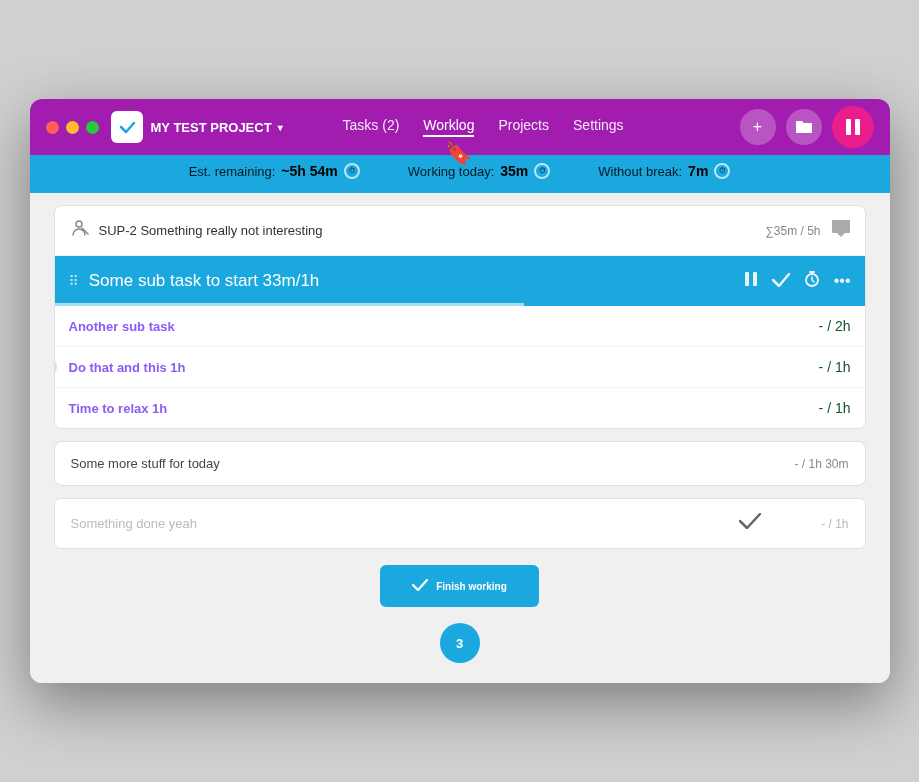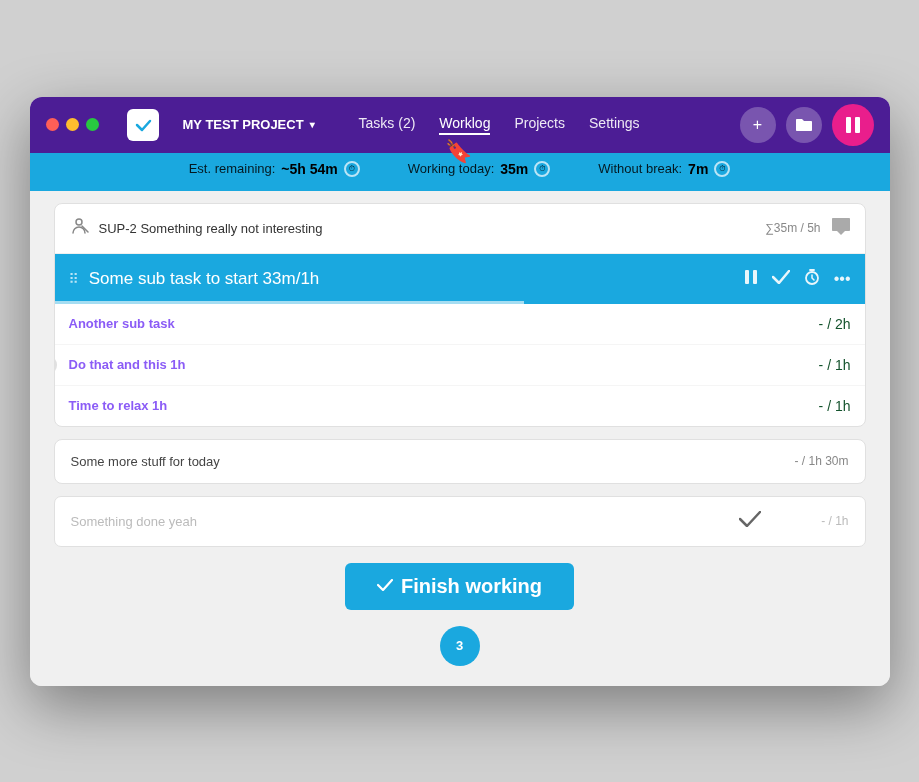--- a/index.html
+++ b/index.html
@@ -13,27 +13,26 @@
     }
     .window {
       width: 860px;
       border-radius: 12px;
       overflow: hidden;
       box-shadow: 0 20px 60px rgba(0,0,0,0.4);
       background: #f0f0f0;
     }
     
     .title-bar {
-      background: #4c1d95;
+      background: #a21caf;
       padding: 0 16px;
       display: flex;
       align-items: center;
       height: 56px;
       position: relative;
-      gap: 16px;
     }
     .traffic-lights {
       display: flex;
       gap: 7px;
       margin-right: 12px;
     }
     .traffic-light {
       width: 13px;
       height: 13px;
       border-radius: 50%;
@@ -323,21 +322,21 @@
       display: flex;
       justify-content: center;
       margin-bottom: 16px;
     }
     .finish-btn {
       background: #1aa8df;
       color: white;
       border: none;
       border-radius: 6px;
       padding: 12px 32px;
-      font-size: 20px;
+      font-size: 10px;
       font-weight: 600;
       cursor: pointer;
       display: flex;
       align-items: center;
       gap: 8px;
     }
     .finish-btn-icon {
       font-size: 16px;
     }
     

